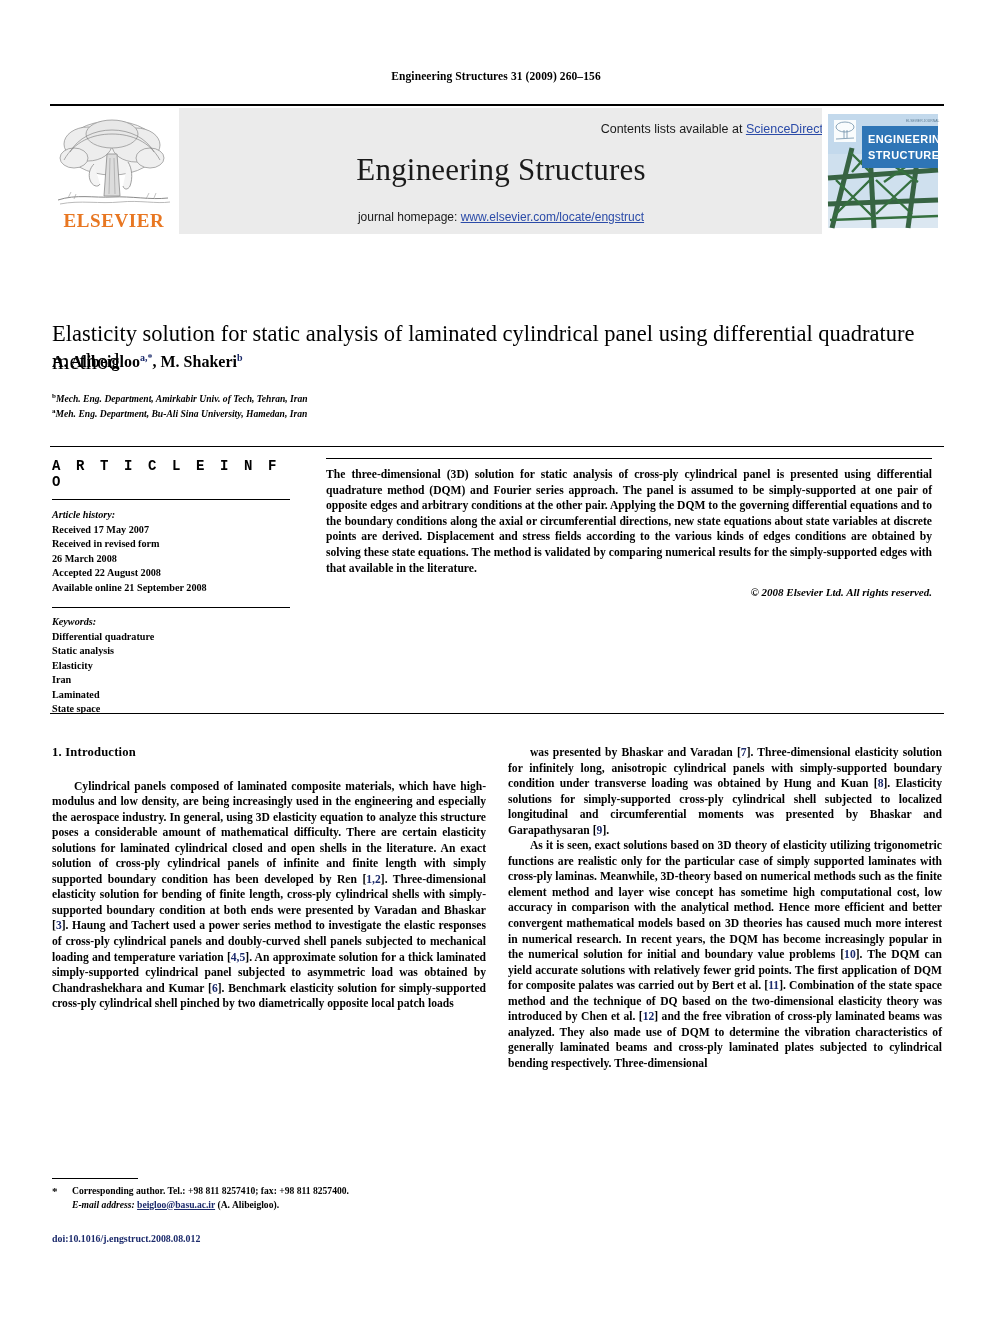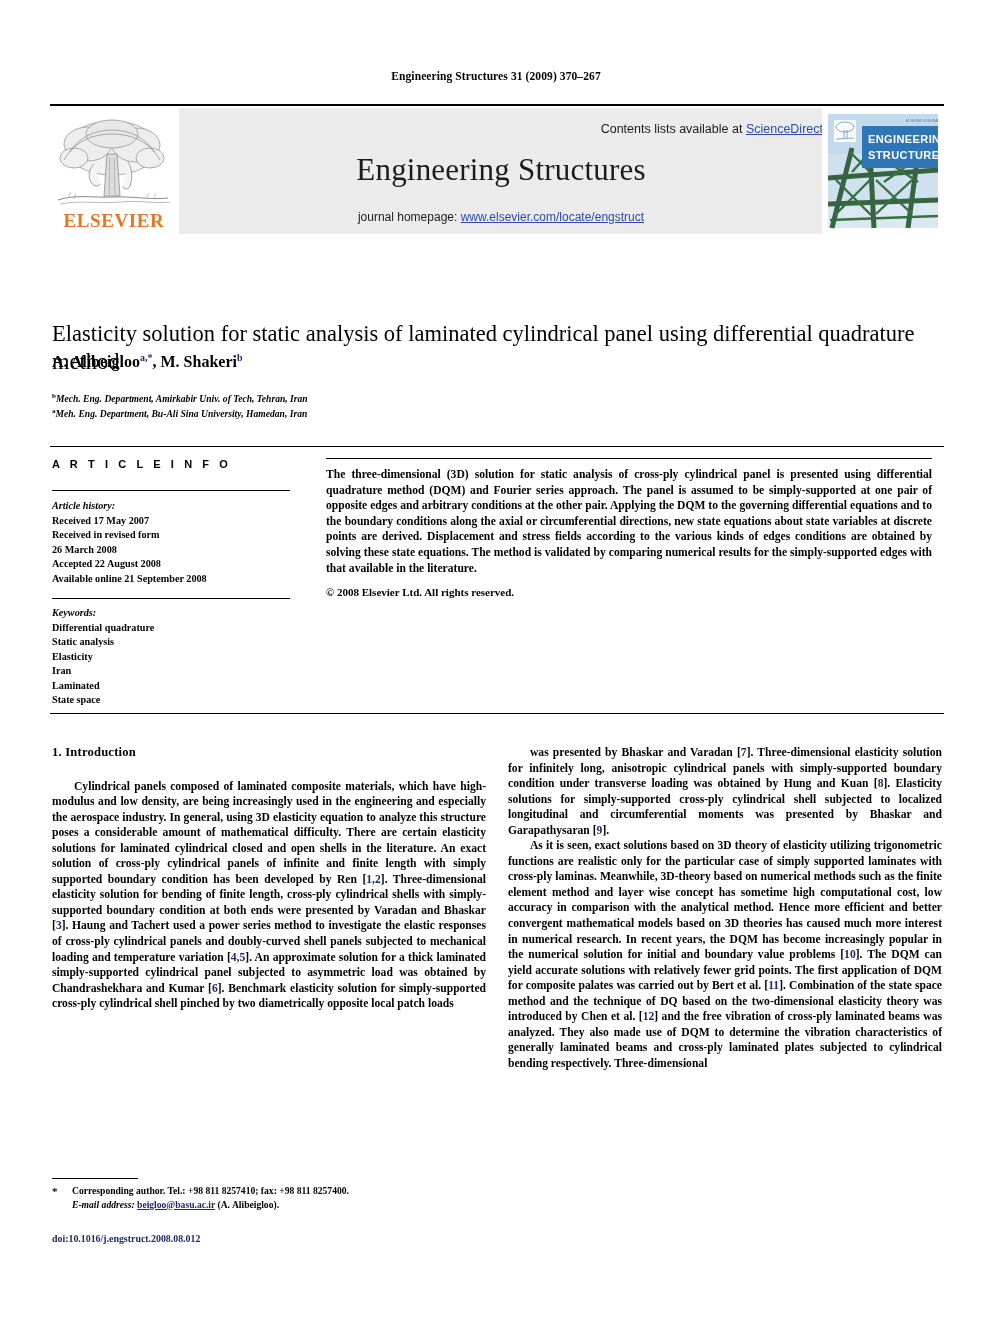--- a/index.html
+++ b/index.html
@@ -178,25 +178,25 @@
     top: 458px;
     width: 238px;
   }
   .abs-col {
     position: absolute;
     left: 326px;
     top: 458px;
     width: 606px;
   }
   .sechead {
-    font-family: Liberation Sans, sans-serif;
-    font-size: 11px;
+    font-family: Liberation Mono, monospace;
+    font-size: 14px;
     font-weight: bold;
     letter-spacing: 3.6px;
-    margin-bottom: 20px;
+    margin-bottom: 9px;
   }
   .hr-thin {
     border-top: 1px solid #000;
     height: 0;
     margin: 0 0 8px 0;
   }
   .hr-thin2 {
     border-top: 1px solid #000;
     height: 0;
     margin: 12px 0 7px 0;
@@ -213,22 +213,24 @@
     font-weight: bold;
   }
   .abstract-text {
     font-size: 11.6px;
     line-height: 15.6px;
     text-align: justify;
     font-weight: bold;
   }
   .copyright {
     margin-top: 10px;
+    text-align: right;
     font-size: 11px;
     font-weight: bold;
+    font-style: italic;
   }
 
   
   .col {
     position: absolute;
     top: 745px;
     width: 434px;
     font-size: 11.6px;
     line-height: 15.55px;
     text-align: justify;
@@ -282,21 +284,21 @@
     line-height: 14px;
     font-weight: bold;
   }
   .footer .doi { color: #1B2A6B; }
 </style>
 </head>
 <body>
 
 <div class="page">
 
-  <div class="running-head">Engineering Structures 31 (2009) 370–267</div>
+  <div class="running-head">Engineering Structures 31 (2009) 260–156</div>
 
   <div class="masthead">
 
     <div class="elsevier-logo">
       <svg width="128" height="126" viewBox="0 0 128 126" aria-hidden="true">
         <rect x="0" y="0" width="128" height="126" fill="#ffffff"></rect>
         <g stroke="#8b8b8b" stroke-width="0.7" fill="none">
 
           <ellipse cx="62" cy="40" rx="46" ry="27" fill="#f2f2f2"></ellipse>
           <ellipse cx="38" cy="36" rx="24" ry="17" fill="#ededed"></ellipse>

